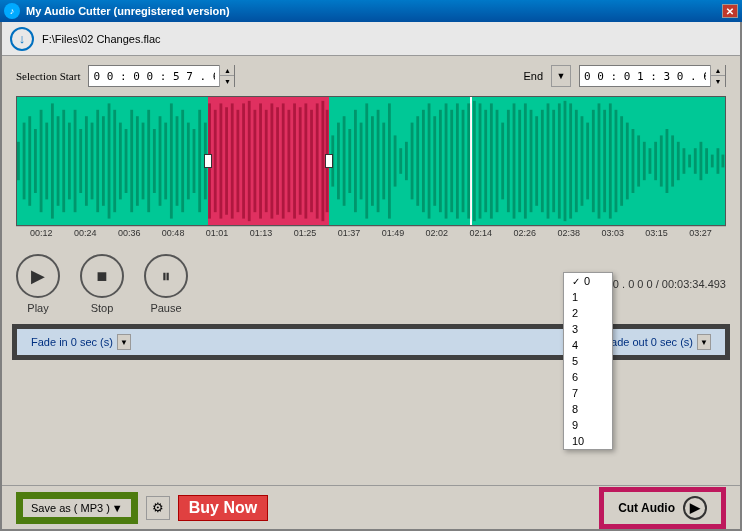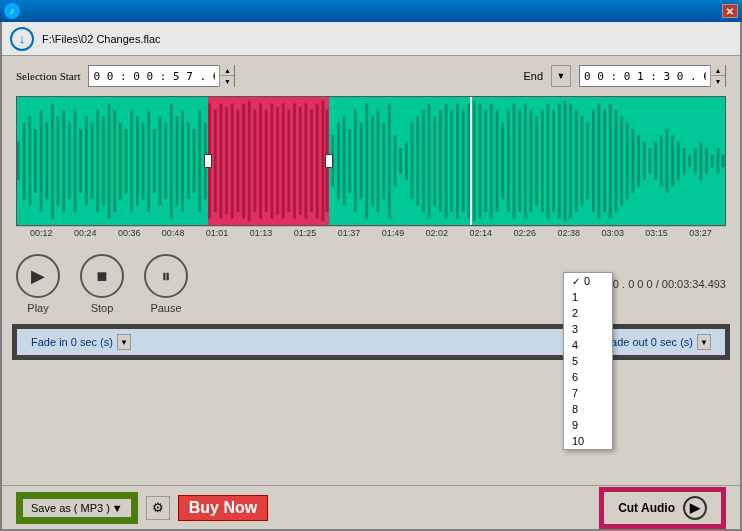--- a/index.html
+++ b/index.html
@@ -382,20 +382,21 @@
       justify-content: center;
       font-size: 13px;
     }
   </style>
 </head>
 <body>
 
 <div id="titlebar">
   <div id="titlebar-left">
     <div id="titlebar-icon">♪</div>
+    <span>My Audio Cutter (unregistered version)</span>
   </div>
   <div id="close-btn">✕</div>
 </div>
 
 <div id="main-window">
 
   <div id="filepath-bar">
     <div id="download-icon">↓</div>
     <span id="filepath-text">F:\Files\02 Changes.flac</span>
   </div>

